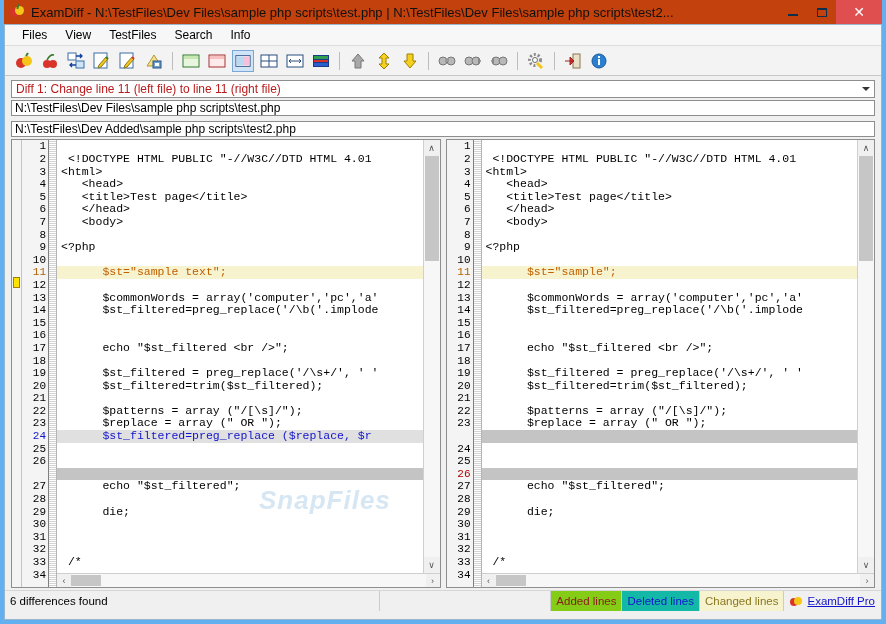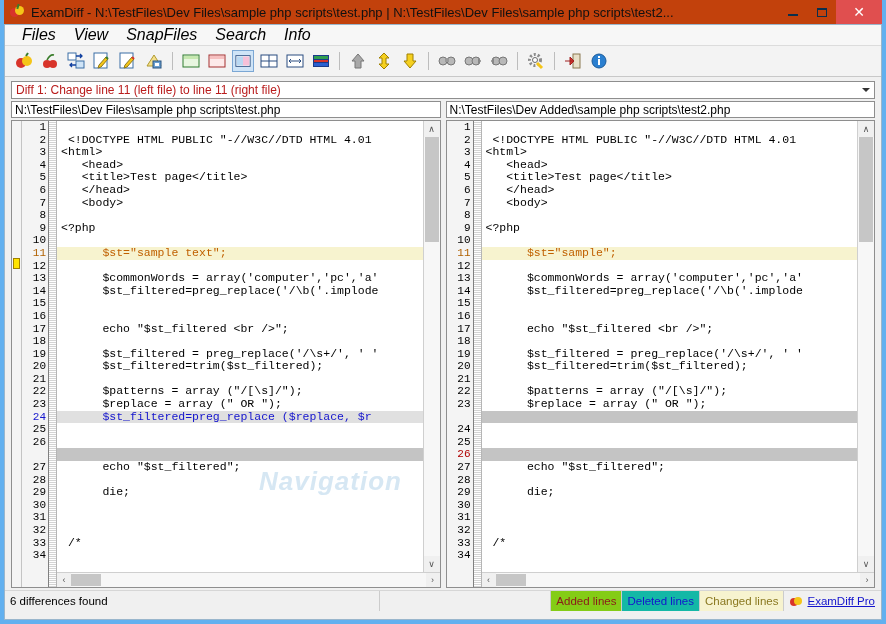--- a/index.html
+++ b/index.html
@@ -48,21 +48,21 @@
     border:1px solid #9ab6cc;
     box-sizing:border-box;
     display:flex;flex-direction:column;
   }
   
   .menubar{
     height:20px;background:#f7f7f7;display:flex;align-items:center;
     border-bottom:1px solid #dcdcdc;
     padding-left:8px;
   }
-  .menu-item{font-size:16px;color:#000;padding:4px 9px;font-style:italic;}
+  .menu-item{font-size:12px;color:#000;padding:4px 9px;}
 
   
   .toolbar{
     height:30px;background:#f3f3f3;display:flex;align-items:center;
     border-bottom:1px solid #c8c8c8;
     padding-left:6px;
   }
   .tb{
     width:22px;height:22px;margin:0 2px;position:relative;
     display:flex;align-items:center;justify-content:center;
@@ -79,21 +79,21 @@
     display:flex;align-items:center;font-size:12px;color:#b91c1c;
     padding-left:4px;box-sizing:border-box;position:relative;
   }
   .diff-select .arrow{
     position:absolute;right:4px;top:50%;margin-top:-2px;
     width:0;height:0;border-left:4px solid transparent;border-right:4px solid transparent;
     border-top:4px solid #333;
   }
 
   
-  .pathrow{display:flex;padding:0 6px;gap:5px;}
+  .pathrow{display:flex;padding:0 6px;gap:5px;flex-direction:column;}
   .pathbox{
     flex:1 1 50%;height:17px;border:1px solid #8e8e8e;background:#fff;
     font-size:12px;color:#000;padding-left:3px;box-sizing:border-box;
     display:flex;align-items:center;white-space:nowrap;overflow:hidden;
   }
 
   
   .panes{flex:1 1 auto;display:flex;padding:2px 6px 0 6px;gap:5px;min-height:0;position:relative;}
   .pane{
     flex:1 1 50%;display:flex;min-width:0;
@@ -206,21 +206,21 @@
         </div>
       <div class="win-btn close">✕</div>
     </div>
   </div>
 
   <div class="client">
 
     <div class="menubar">
       <div class="menu-item">Files</div>
       <div class="menu-item">View</div>
-      <div class="menu-item">SnapFiles</div>
+      <div class="menu-item">TestFiles</div>
       <div class="menu-item">Search</div>
       <div class="menu-item">Info</div>
     </div>
 
     <div class="toolbar">
       <div class="tb">
         <svg width="18" height="18" viewBox="0 0 18 18">
             <circle cx="6" cy="11" r="5" fill="#d8342a"></circle>
             <circle cx="12" cy="9" r="5" fill="#f5c518"></circle>
             <path d="M11 4 l2 -3" stroke="#3a7d2c" stroke-width="2" fill="none"></path>
@@ -370,21 +370,21 @@
         <span class="arrow"></span>
       </div>
     </div>
 
     <div class="pathrow">
       <div class="pathbox">N:\TestFiles\Dev Files\sample php scripts\test.php</div>
       <div class="pathbox">N:\TestFiles\Dev Added\sample php scripts\test2.php</div>
     </div>
 
     <div class="panes">
-      <div class="watermark">Navigation</div>
+      <div class="watermark">SnapFiles</div>
 
       <div class="pane">
         <div class="marker-col">
           <div class="marker changed" style="top:137px"></div>
         </div>
         <div class="gutter" id="left-gutter">
             <div class="ln ">1</div>
             <div class="ln ">2</div>
             <div class="ln ">3</div>
             <div class="ln ">4</div>

